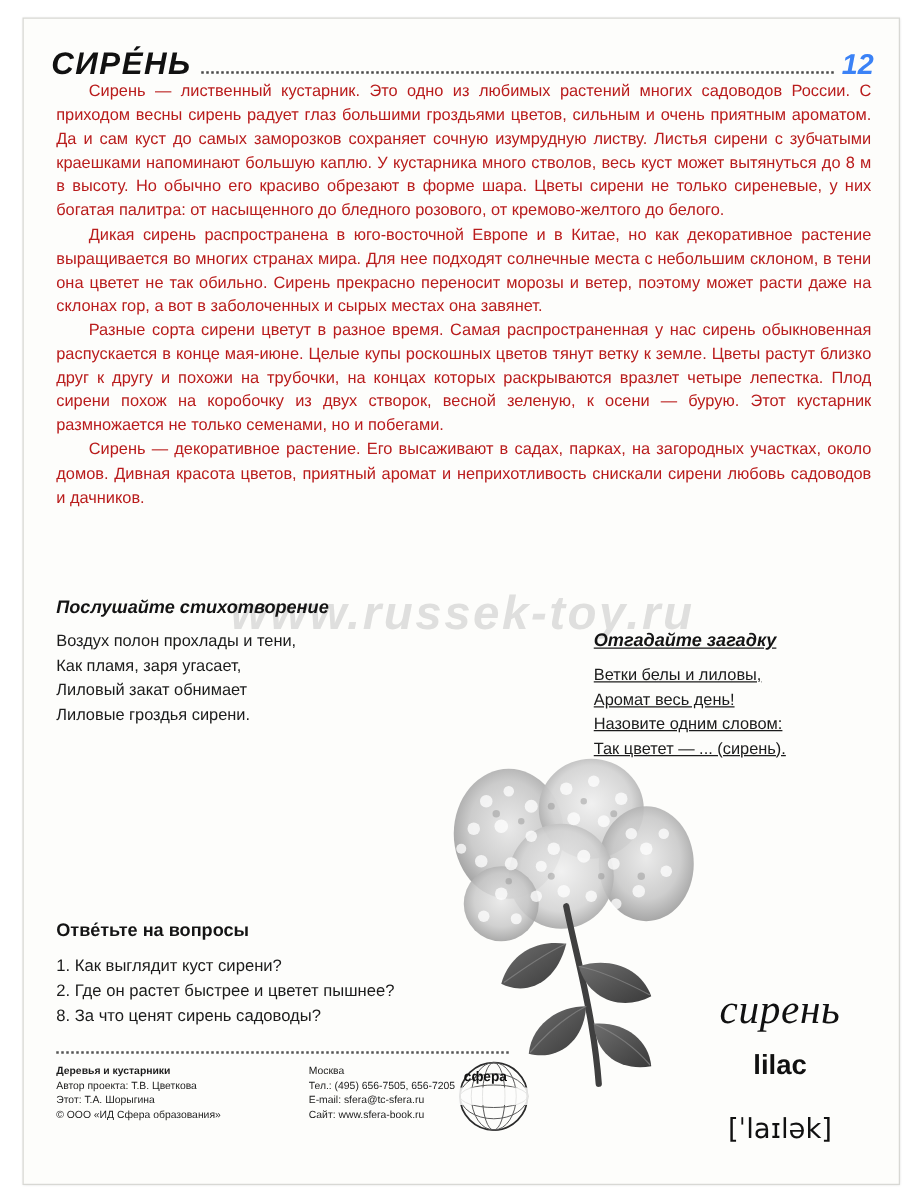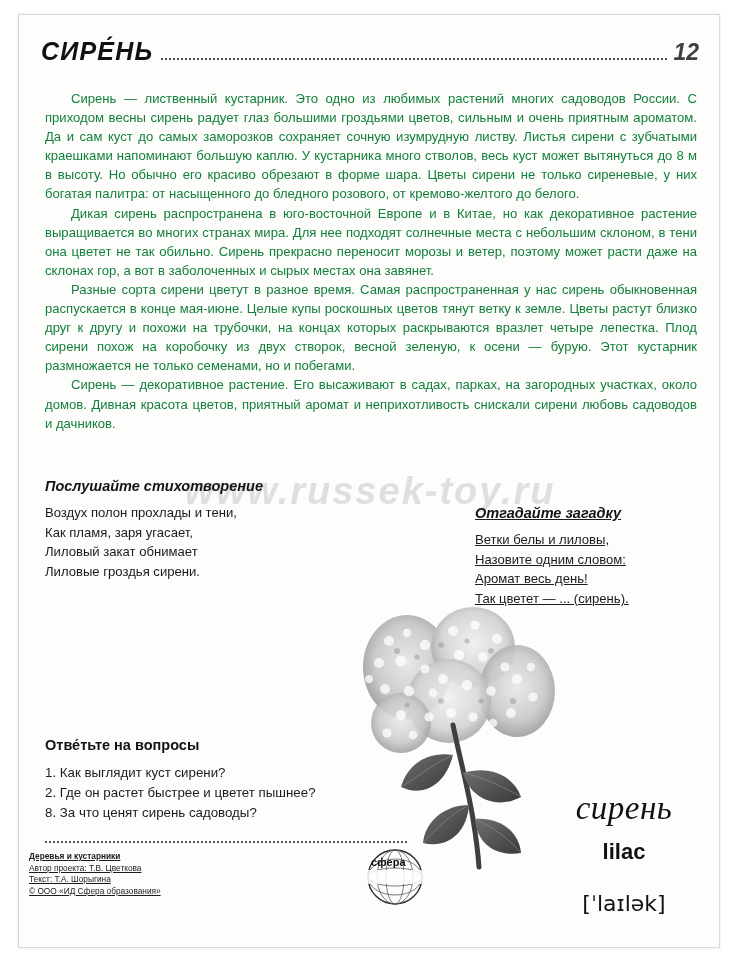--- a/index.html
+++ b/index.html
@@ -42,31 +42,31 @@
   .title-dots {
     flex: 1;
     border-bottom: 2px dotted #4a4a4a;
     margin: 0 6px 6px 8px;
     height: 1px;
   }
   .page-num {
     font-size: 23px;
     font-style: italic;
     font-weight: bold;
-    color: #404040;
+    color: #3b82f6;
   }
   
   .body-text {
     position: absolute;
-    left: 26px; top: 74px;
+    left: 26px; top: 48px;
     width: 652px;
     font-size: 13.1px;
     line-height: 19.1px;
     text-align: justify;
-    color: #15803d;
+    color: #b91c1c;
   }
   .body-text p {
     margin: 0;
     text-indent: 26px;
   }
   
   .watermark {
     position: absolute;
     left: 0; top: 455px;
     width: 702px;
@@ -156,25 +156,24 @@
   
   .footer-rule {
     position: absolute;
     left: 26px; top: 826px;
     width: 362px;
     height: 2px;
     border-top: 2px dotted #555;
   }
   .footer {
     position: absolute;
-    left: 10px; top: 836px;
+    left: 26px; top: 836px;
     width: 400px;
     display: flex;
     gap: 32px;
-    text-decoration: underline;
   }
   .footer-col { font-size: 8.3px; line-height: 11.6px; color: #1b1b1b; }
   .footer-col.first { width: 170px; }
   .footer-col.second { width: 190px; }
   .footer-col .strong { font-weight: bold; }
   
   .logo {
     position: absolute;
     left: 340px; top: 832px;
     width: 72px; height: 60px;
@@ -212,22 +211,22 @@
     <div class="block-head">Послушайте стихотворение</div>
     <div class="poem-line">Воздух полон прохлады и тени,</div>
     <div class="poem-line">Как пламя, заря угасает,</div>
     <div class="poem-line">Лиловый закат обнимает</div>
     <div class="poem-line">Лиловые гроздья сирени.</div>
   </div>
 
   <div class="col-right">
     <div class="block-head">Отгадайте загадку</div>
     <div class="riddle-line">Ветки белы и лиловы,</div>
+    <div class="riddle-line">Аромат весь день!</div>
     <div class="riddle-line">Назовите одним словом:</div>
-    <div class="riddle-line">Аромат весь день!</div>
     <div class="riddle-line">Так цветет — ... (сирень).</div>
   </div>
 
   <div class="photo">
     <svg width="250" height="270" viewBox="0 0 250 270">
       <defs>
         <radialGradient id="bloom" cx="50%" cy="45%" r="55%">
           <stop offset="0%" stop-color="#e8e8e8"></stop>
           <stop offset="65%" stop-color="#c9c9c9"></stop>
           <stop offset="100%" stop-color="#9d9d9d"></stop>
@@ -321,22 +320,28 @@
     <div class="w-ru">сирень</div>
     <div class="w-en">lilac</div>
     <div class="w-ipa">[ˈlaɪlək]</div>
   </div>
 
   <div class="footer-rule"></div>
   <div class="footer">
     <div class="footer-col first">
       <div class="strong">Деревья и кустарники</div>
       <div>Автор проекта: Т.В. Цветкова</div>
-      <div>Текст: Т.А. Шорыгина</div>
+      <div>Этот: Т.А. Шорыгина</div>
       <div>© ООО «ИД Сфера образования»</div>
+    </div>
+    <div class="footer-col second">
+      <div>Москва</div>
+      <div>Тел.: (495) 656-7505, 656-7205</div>
+      <div>E-mail: sfera@tc-sfera.ru</div>
+      <div>Сайт: www.sfera-book.ru</div>
     </div>
   </div>
 
   <div class="logo">
     <svg width="72" height="60" viewBox="0 0 72 60">
       <circle cx="36" cy="30" r="27" fill="none" stroke="#2b2b2b" stroke-width="1.4"></circle>
       <ellipse cx="36" cy="30" rx="27" ry="9" fill="none" stroke="#5a5a5a" stroke-width="0.8"></ellipse>
       <ellipse cx="36" cy="30" rx="27" ry="18" fill="none" stroke="#5a5a5a" stroke-width="0.8"></ellipse>
       <ellipse cx="36" cy="30" rx="9" ry="27" fill="none" stroke="#5a5a5a" stroke-width="0.8"></ellipse>
       <ellipse cx="36" cy="30" rx="18" ry="27" fill="none" stroke="#5a5a5a" stroke-width="0.8"></ellipse>

